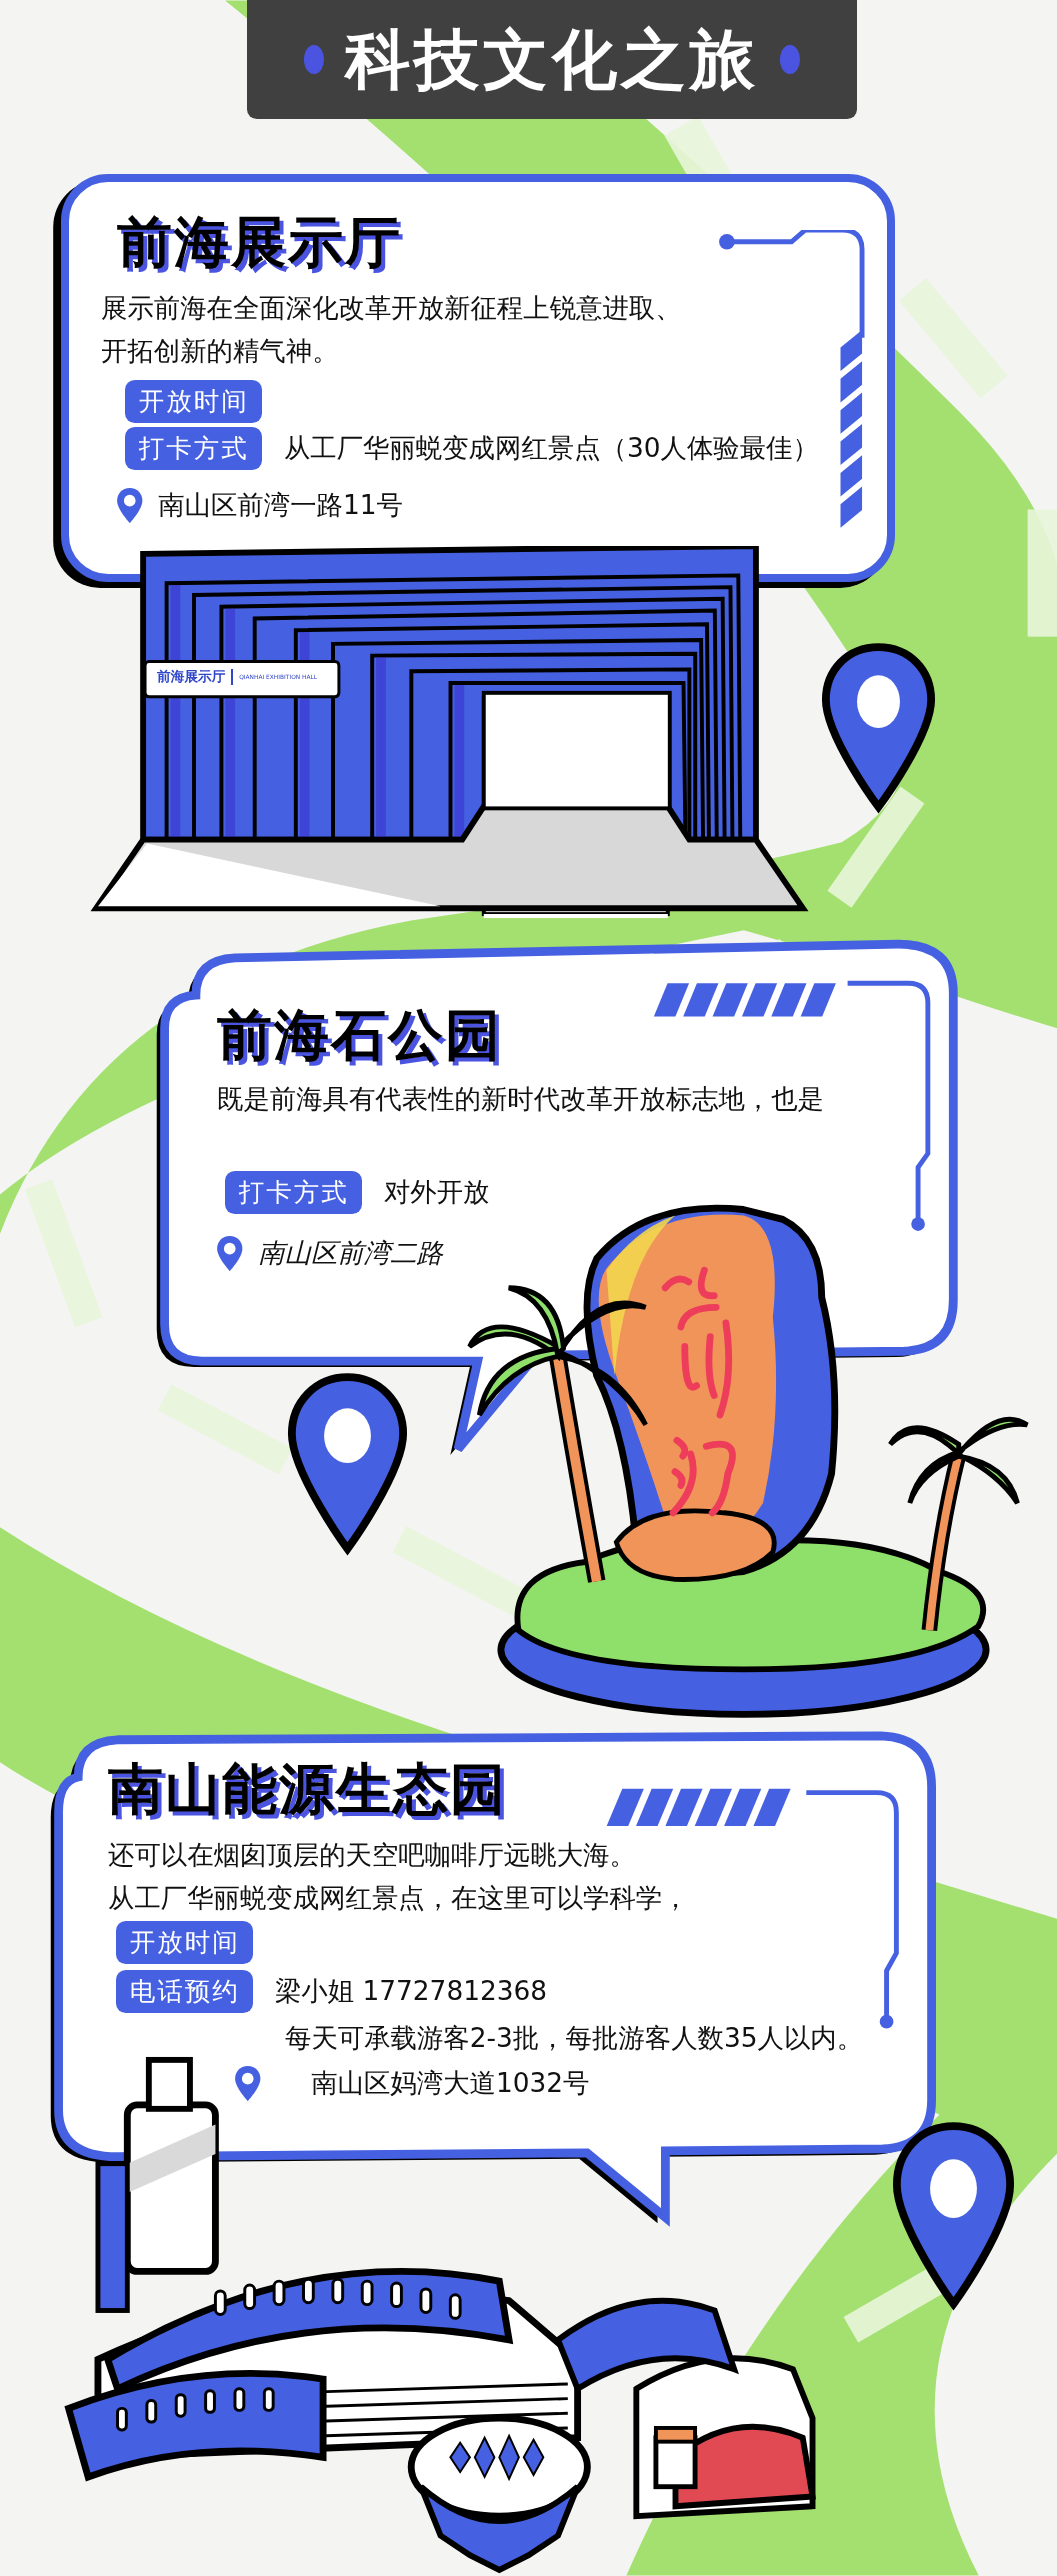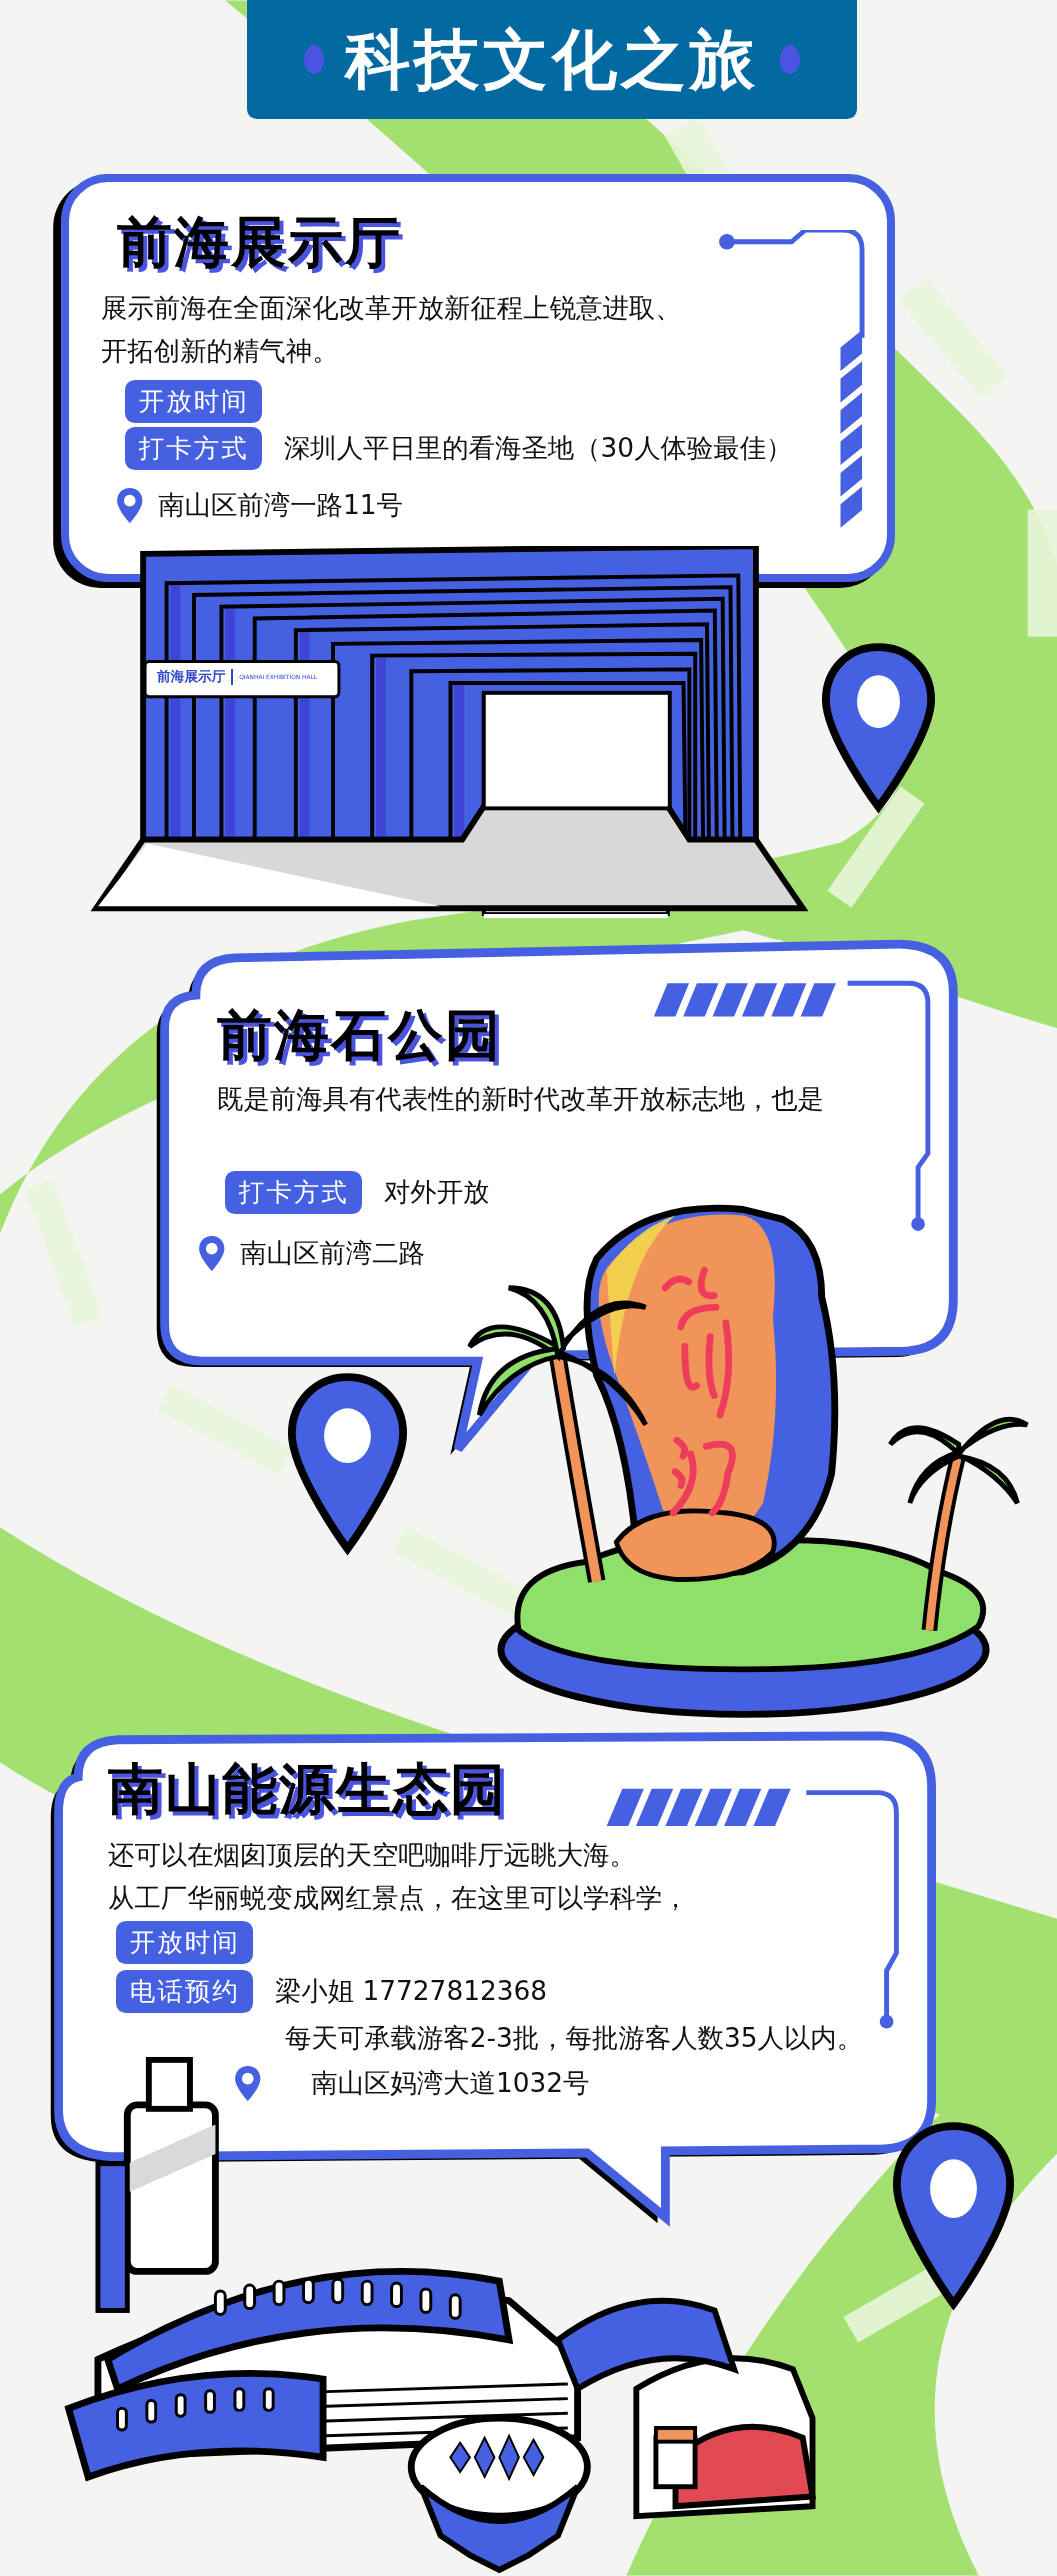--- a/index.html
+++ b/index.html
@@ -1,19 +1,19 @@
 <!DOCTYPE html>
 <html><head>
 <meta charset="utf-8">
 <style>
   html,body{margin:0;padding:0;}
   body{width:1057px;height:2576px;position:relative;overflow:hidden;background:#f4f4f2;font-family:"DejaVu Sans","Liberation Sans",sans-serif;}
   .bg{position:absolute;left:0;top:0;width:1057px;height:2576px;}
   .abs{position:absolute;}
-  .title-bar{position:absolute;left:247px;top:0;width:610px;height:119px;background:#0369a1;border-radius:0 0 9.8px 9.8px;display:flex;align-items:center;justify-content:center;}
+  .title-bar{position:absolute;left:247px;top:0;width:610px;height:119px;background:#404040;border-radius:0 0 9.8px 9.8px;display:flex;align-items:center;justify-content:center;}
   .title-bar .dot{width:19.6px;height:29px;border-radius:50%;background:#4a54e1;margin:0 21.5px;}
   .title-bar .txt{color:#fff;font-size:65px;font-weight:bold;letter-spacing:3.9px;}
   .card{position:absolute;background:#fff;border:8.8px solid #4560e0;border-radius:45px;box-shadow:-7.8px 5.9px 0 #000;}
   .card-title{position:absolute;font-size:55px;font-weight:bold;color:#000;text-shadow:3.9px 3.9px 0 #4a54e1;letter-spacing:2px;}
   .desc{position:absolute;font-size:26.4px;line-height:43px;color:#111;}
   .row{position:absolute;display:flex;align-items:center;font-size:26.4px;color:#111;padding-left:8px;}
   .tag{background:#4560e0;color:#fff;font-size:25.5px;border-radius:9.8px;padding:3.9px 13.7px;margin-right:21.5px;letter-spacing:2px;}
   .addr{position:absolute;display:flex;align-items:center;font-size:26.4px;color:#111;}
   .addr .pin-small{width:25.5px;height:35px;margin-right:15.7px;}
 </style>
@@ -62,21 +62,21 @@
 <div class="card-title" style="left:117px;top:206px;">前海展示厅</div>
 <div class="desc" style="left:101px;top:286px;">
   <div>展示前海在全面深化改革开放新征程上锐意进取、</div>
   <div>开拓创新的精气神。</div>
 </div>
 <div class="row" style="left:117px;top:380px;">
   <span class="tag">开放时间</span>
 </div>
 <div class="row" style="left:117px;top:427px;">
   <span class="tag">打卡方式</span>
-  <span>深圳人平日里的看海圣地（30人体验最佳）</span>
+  <span>从工厂华丽蜕变成网红景点（30人体验最佳）</span>
 </div>
 <div class="addr" style="left:117px;top:488px;align-items:center;">
   <svg class="pin-small" viewBox="0 0 26 36">
       <path d="M13,0 C5,0 0,6 0,13 C0,22 13,36 13,36 C13,36 26,22 26,13 C26,6 21,0 13,0 Z" fill="#4560e0"></path>
       <circle cx="13" cy="13" r="6" fill="#fff"></circle>
     </svg>
   <span>南山区前湾一路11号</span>
 </div>
 
 <svg class="abs" style="left:88px;top:546px;" width="725" height="372" viewBox="0 0 740 380">
@@ -135,21 +135,21 @@
   <circle cx="790" cy="292" r="7" fill="#4560e0"></circle>
 </svg>
 <div class="card-title" style="left:217px;top:999px;">前海石公园</div>
 <div class="desc" style="left:217px;top:1077px;">
   <div>既是前海具有代表性的新时代改革开放标志地，也是</div>
 </div>
 <div class="row" style="left:217px;top:1171px;">
   <span class="tag">打卡方式</span>
   <span>对外开放</span>
 </div>
-<div class="addr" style="left:199px;top:1236px;">
+<div class="addr" style="left:217px;top:1236px;font-style:italic;">
   <svg class="pin-small" viewBox="0 0 26 36">
       <path d="M13,0 C5,0 0,6 0,13 C0,22 13,36 13,36 C13,36 26,22 26,13 C26,6 21,0 13,0 Z" fill="#4560e0"></path>
       <circle cx="13" cy="13" r="6" fill="#fff"></circle>
     </svg>
   <span>南山区前湾二路</span>
 </div>
 
 <svg class="abs" style="left:286px;top:1371px;" width="123" height="186" viewBox="0 0 126 190">
   <path d="M63,6 C30,6 6,32 6,64 C6,104 63,182 63,182 C63,182 120,104 120,64 C120,32 96,6 63,6 Z" fill="#4560e0" stroke="#000" stroke-width="8"></path>
   <ellipse cx="63" cy="66" rx="24" ry="28" fill="#fff"></ellipse>

